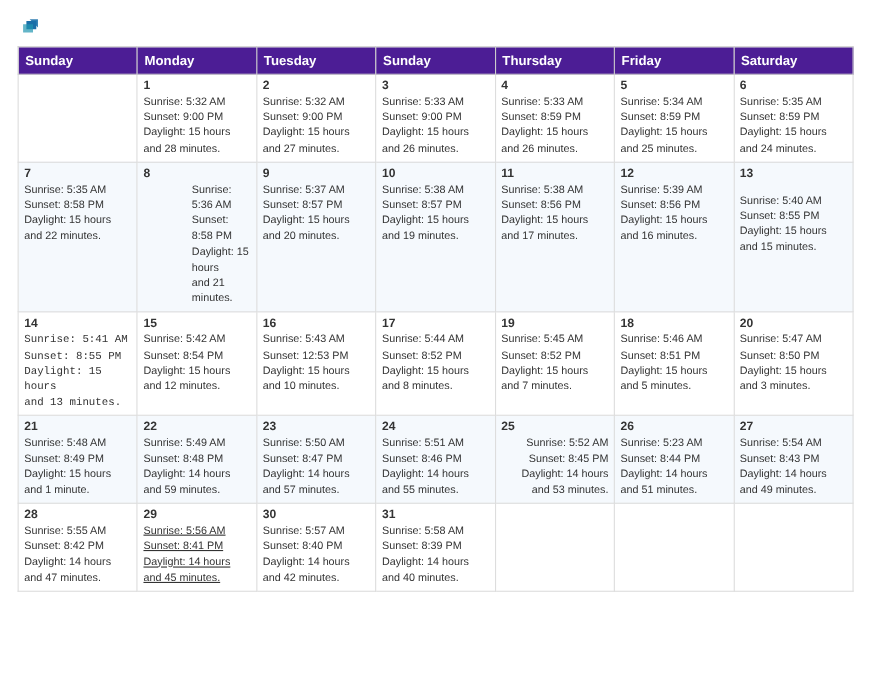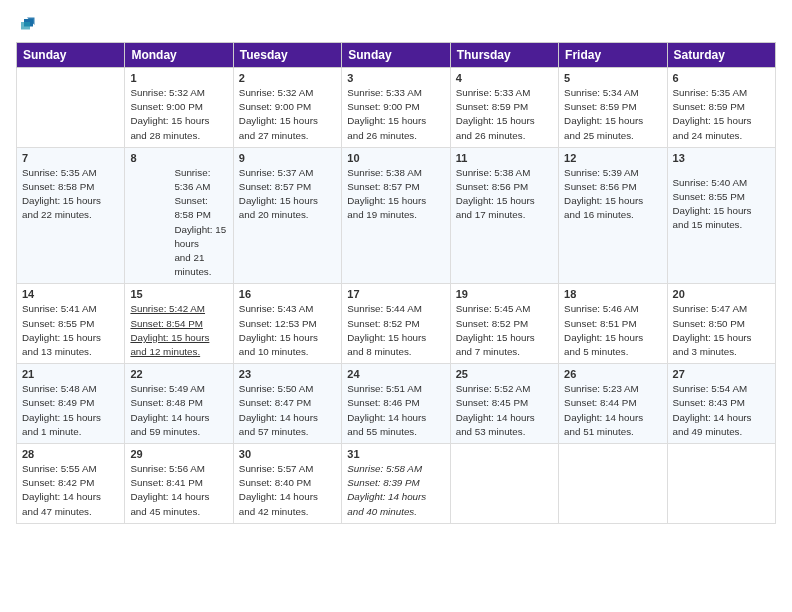--- a/index.html
+++ b/index.html
@@ -221,28 +221,28 @@
           <span class="day-number">13</span>
           <div class="day-info" style="white-space: pre-line; margin-top: 12px;">Sunrise: 5:40 AM
 Sunset: 8:55 PM
 Daylight: 15 hours
 and 15 minutes.</div>
         </td>
       </tr>
       <tr>
         <td>
           <span class="day-number">14</span>
-          <div class="day-info" style="white-space: pre-line;">Sunrise: 5:41 AM
+          <div class="day-info" style="white-space: pre-line; font-family: Liberation Mono, monospace;">Sunrise: 5:41 AM
 Sunset: 8:55 PM
 Daylight: 15 hours
 and 13 minutes.</div>
         </td>
         <td>
           <span class="day-number">15</span>
-          <div class="day-info" style="white-space: pre-line; text-decoration: underline;">Sunrise: 5:42 AM
+          <div class="day-info" style="white-space: pre-line;">Sunrise: 5:42 AM
 Sunset: 8:54 PM
 Daylight: 15 hours
 and 12 minutes.</div>
         </td>
         <td>
           <span class="day-number">16</span>
           <div class="day-info" style="white-space: pre-line;">Sunrise: 5:43 AM
 Sunset: 12:53 PM
 Daylight: 15 hours
 and 10 minutes.</div>
@@ -300,21 +300,21 @@
         </td>
         <td>
           <span class="day-number">24</span>
           <div class="day-info" style="white-space: pre-line;">Sunrise: 5:51 AM
 Sunset: 8:46 PM
 Daylight: 14 hours
 and 55 minutes.</div>
         </td>
         <td>
           <span class="day-number">25</span>
-          <div class="day-info" style="white-space: pre-line;">Sunrise: 5:52 AM
+          <div class="day-info" style="white-space: pre-line; text-align: right;">Sunrise: 5:52 AM
 Sunset: 8:45 PM
 Daylight: 14 hours
 and 53 minutes.</div>
         </td>
         <td>
           <span class="day-number">26</span>
           <div class="day-info" style="white-space: pre-line;">Sunrise: 5:23 AM
 Sunset: 8:44 PM
 Daylight: 14 hours
 and 51 minutes.</div>
@@ -330,35 +330,35 @@
       <tr>
         <td>
           <span class="day-number">28</span>
           <div class="day-info" style="white-space: pre-line;">Sunrise: 5:55 AM
 Sunset: 8:42 PM
 Daylight: 14 hours
 and 47 minutes.</div>
         </td>
         <td>
           <span class="day-number">29</span>
-          <div class="day-info" style="white-space: pre-line;">Sunrise: 5:56 AM
+          <div class="day-info" style="white-space: pre-line; text-decoration: underline;">Sunrise: 5:56 AM
 Sunset: 8:41 PM
 Daylight: 14 hours
 and 45 minutes.</div>
         </td>
         <td>
           <span class="day-number">30</span>
           <div class="day-info" style="white-space: pre-line;">Sunrise: 5:57 AM
 Sunset: 8:40 PM
 Daylight: 14 hours
 and 42 minutes.</div>
         </td>
         <td>
           <span class="day-number">31</span>
-          <div class="day-info" style="white-space: pre-line; font-style: italic;">Sunrise: 5:58 AM
+          <div class="day-info" style="white-space: pre-line;">Sunrise: 5:58 AM
 Sunset: 8:39 PM
 Daylight: 14 hours
 and 40 minutes.</div>
         </td>
         <td class="empty-cell"></td>
         <td class="empty-cell"></td>
         <td class="empty-cell"></td>
       </tr>
     </tbody>
 </table>

